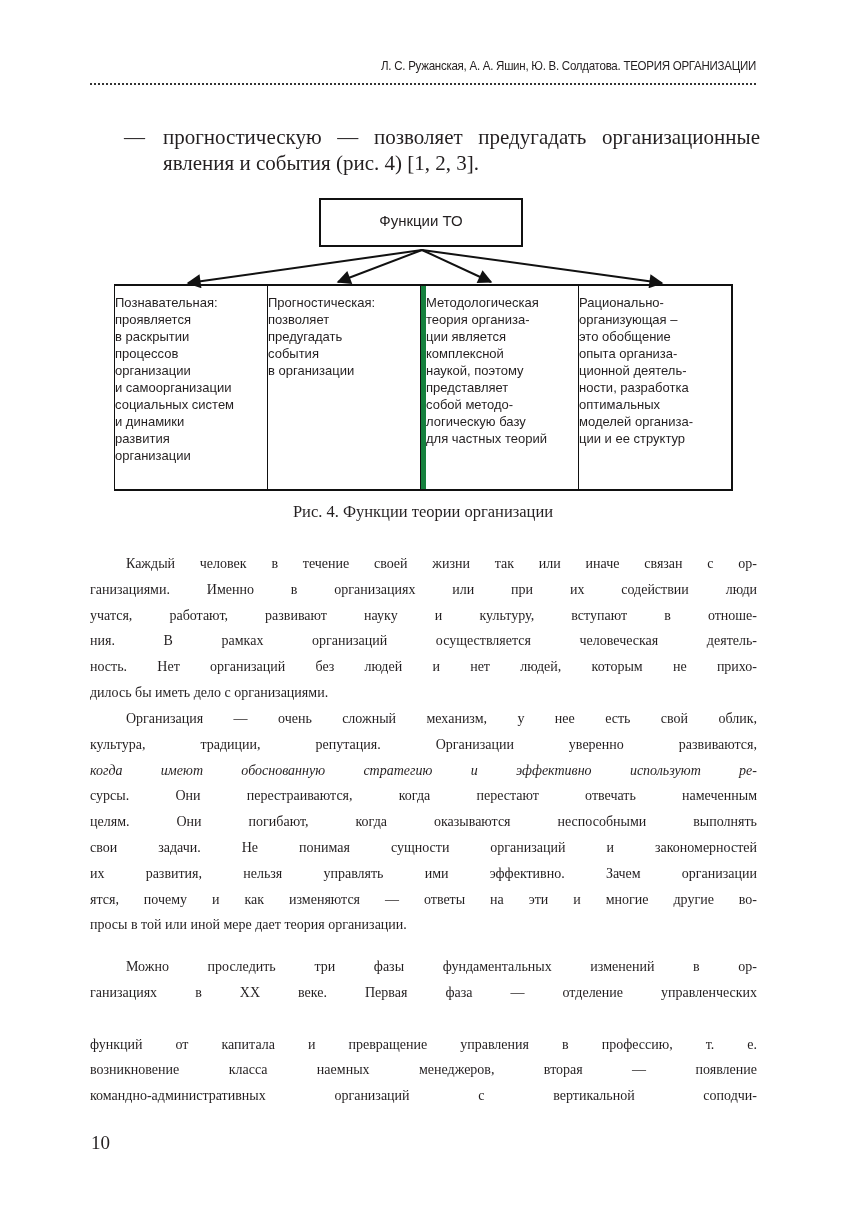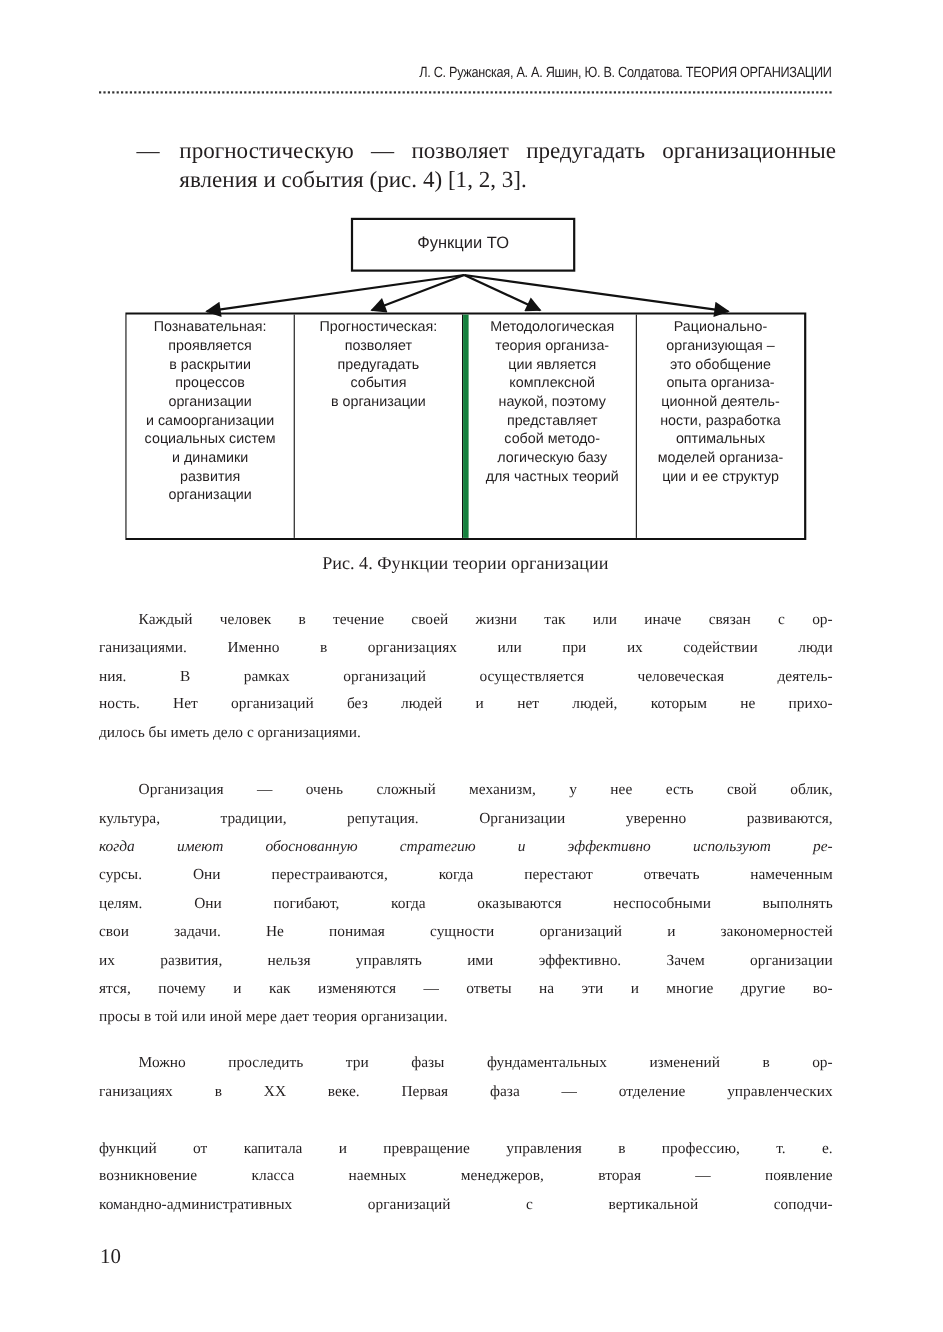--- a/index.html
+++ b/index.html
@@ -38,21 +38,21 @@
     }
     .top-box span { margin-top: -4px; }
     .cols {
       position: absolute; left: 114px; top: 284px; width: 619px; height: 207px;
       border: 2px solid #111; border-left-width: 1.5px; box-sizing: border-box;
       display: flex; pointer-events: auto;
     }
     .col {
       flex: 1; box-sizing: border-box; border-right: 1.5px solid #111;
       font-family: "Liberation Sans", sans-serif; font-size: 13px; line-height: 17px;
-      text-align: center; padding-top: 2px;
+      text-align: left; padding-top: 8px;
     }
     .col:last-child { border-right: none; }
     .col:nth-child(3) { border-left: 5px solid #15803d; }
     .col .ln { display: block; white-space: nowrap; }
 
     .caption {
       position: absolute; left: 0; top: 502px; width: 846px; text-align: center;
       font-family: "Liberation Serif", serif; font-size: 16.5px;
     }
 
@@ -146,20 +146,21 @@
       <span class="ln">ции и ее структур</span>
     </div>
   </div>
 </div>
 
 <div class="caption">Рис. 4. Функции теории организации</div>
 
 <div class="body-text p1">
   <span class="ln indent" style="white-space: normal; overflow: hidden; height: 25.8px;">Каждый человек в течение своей жизни так или иначе связан с ор-</span>
   <span class="ln" style="white-space: normal; overflow: hidden; height: 25.8px;">ганизациями. Именно в организациях или при их содействии люди</span>
+  <span class="ln" style="white-space: normal; overflow: hidden; height: 25.8px;">учатся, работают, развивают науку и культуру, вступают в отноше-</span>
   <span class="ln" style="white-space: normal; overflow: hidden; height: 25.8px;">ния. В рамках организаций осуществляется человеческая деятель-</span>
   <span class="ln" style="white-space: normal; overflow: hidden; height: 25.8px;">ность. Нет организаций без людей и нет людей, которым не прихо-</span>
   <span class="ln last" style="white-space: normal; overflow: hidden; height: 25.8px;">дилось бы иметь дело с организациями.</span>
 </div>
 
 <div class="body-text p2">
   <span class="ln indent" style="white-space: normal; overflow: hidden; height: 25.8px;">Организация — очень сложный механизм, у нее есть свой облик,</span>
   <span class="ln" style="white-space: normal; overflow: hidden; height: 25.8px;">культура, традиции, репутация. Организации уверенно развиваются,</span>
   <span class="ln" style="white-space: normal; overflow: hidden; height: 25.8px; font-style: italic;">когда имеют обоснованную стратегию и эффективно используют ре-</span>
   <span class="ln" style="white-space: normal; overflow: hidden; height: 25.8px;">сурсы. Они перестраиваются, когда перестают отвечать намеченным</span>

